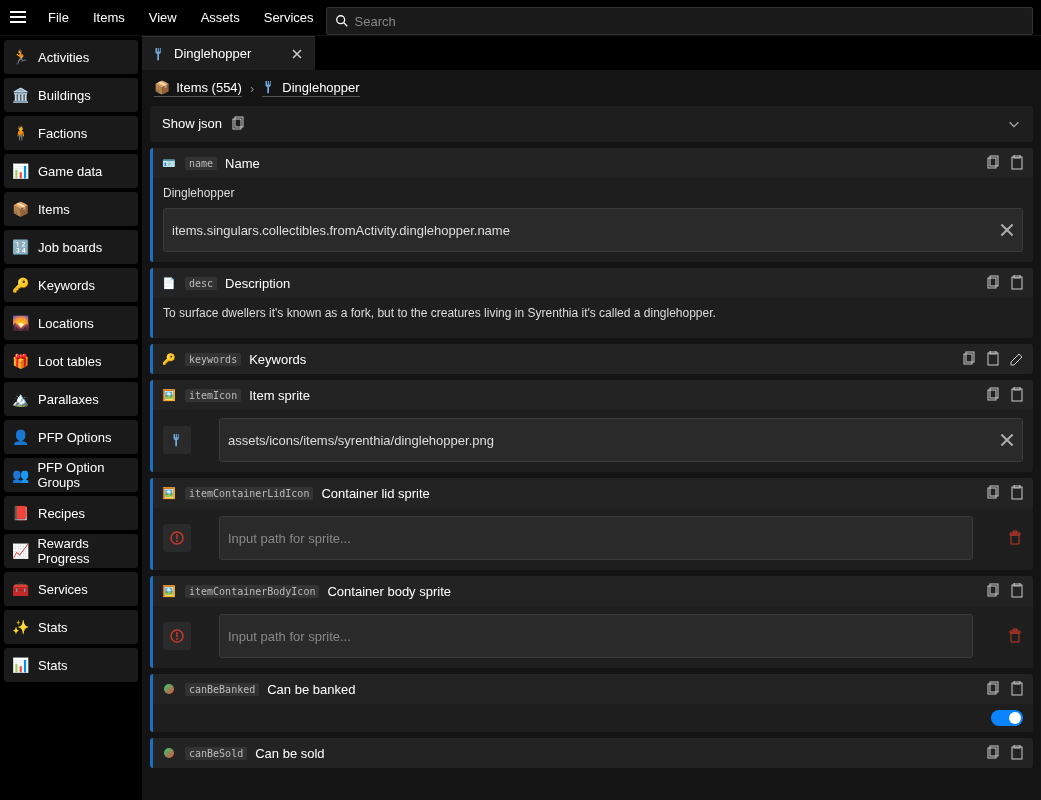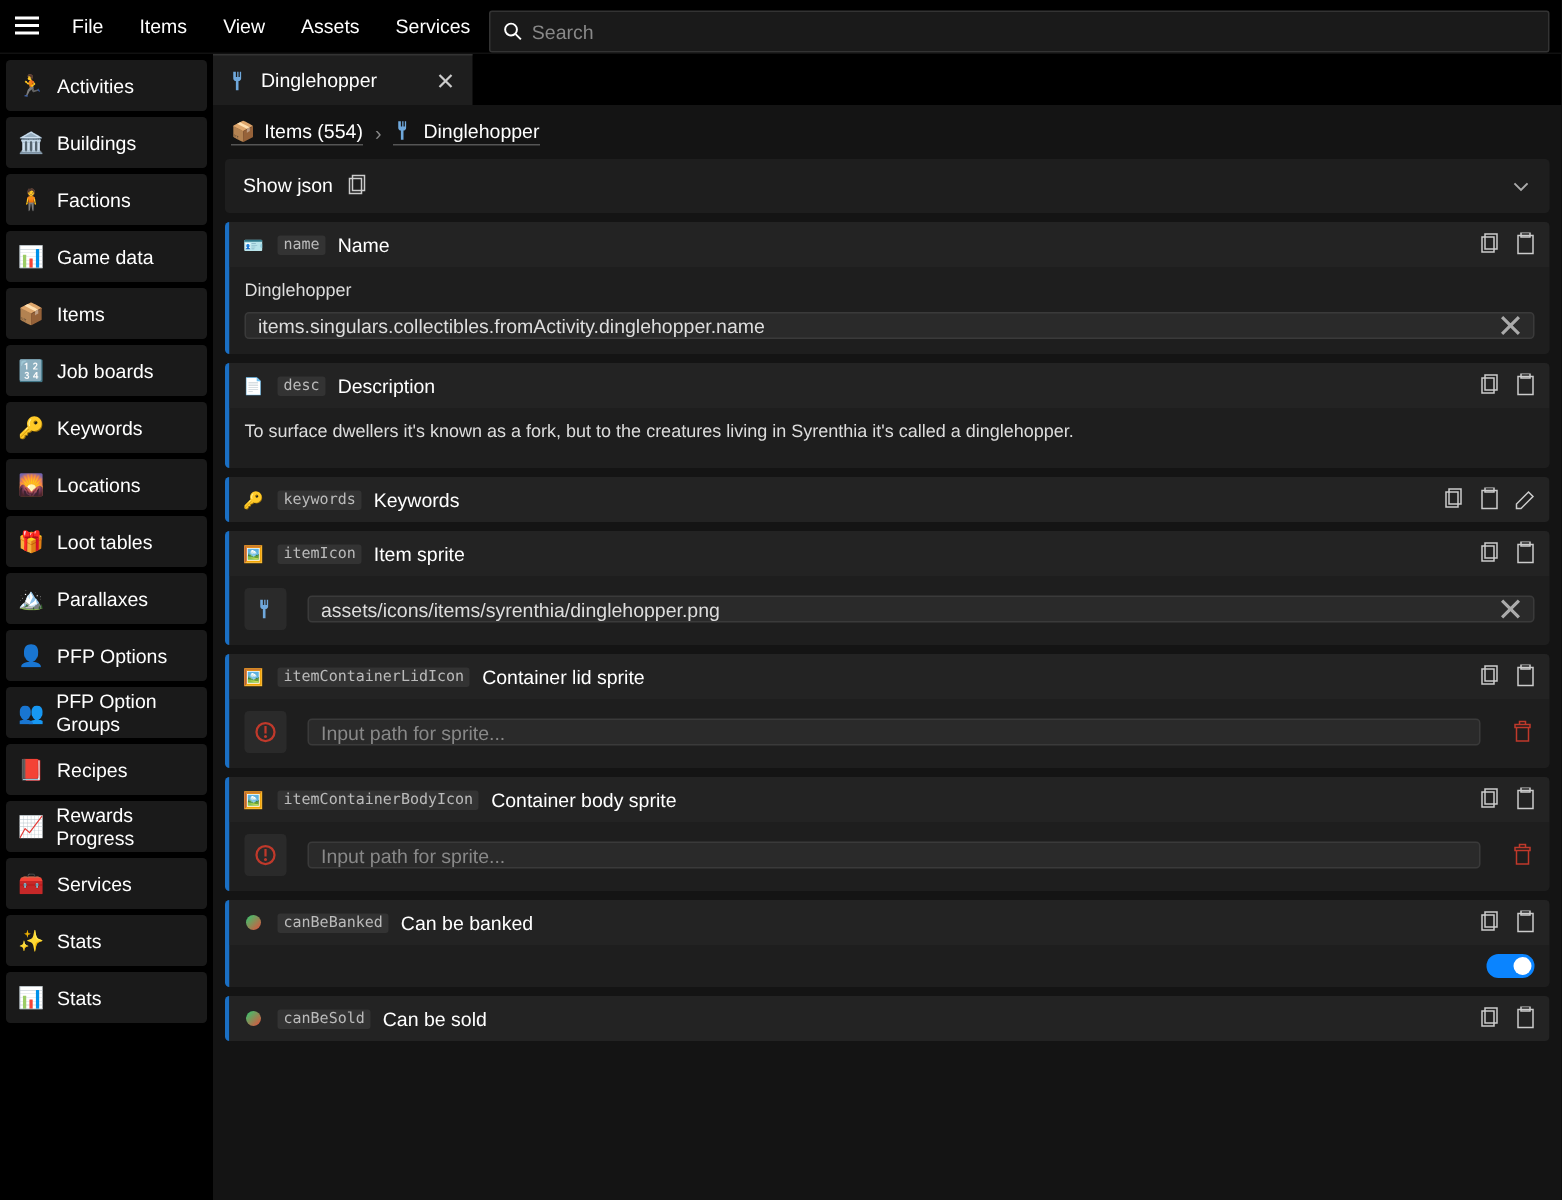--- a/index.html
+++ b/index.html
@@ -28,24 +28,24 @@
 .chev{width:14px;height:14px;fill:#aaa}
 .field{margin:0 8px 6px 8px;background:#1e1e1e;border-radius:3px;border-left:3px solid #1a6fc4;overflow:hidden}
 .field-header{height:30px;display:flex;align-items:center;padding:0 8px;gap:8px;background:#232323}
 .field-icon{width:16px;height:16px;display:flex;align-items:center;justify-content:center}
 .prop-tag{font-family:monospace;font-size:10px;color:#bbb;background:#333;padding:1px 4px;border-radius:2px}
 .field-label{color:#fff}
 .field-actions{margin-left:auto;display:flex;gap:8px}
 .act-icon{width:16px;height:16px;cursor:pointer;fill:#ccc}
 .field-body{padding:8px 10px 10px 10px}
 .field-value{font-size:12px;color:#ddd;margin-bottom:8px}
-.text-input{display:flex;align-items:center;background:#2a2a2a;border:1px solid #3a3a3a;border-radius:3px;height:18px;padding:0 8px}
+.text-input{display:flex;align-items:center;background:#2a2a2a;border:1px solid #3a3a3a;border-radius:3px;height:44px;padding:0 8px}
 .text-input input{flex:1;background:transparent;border:0;outline:0;color:#ddd;font-size:13px}
 .text-input .clear{width:14px;height:14px;cursor:pointer;fill:#aaa}
-.sprite-row{display:flex;align-items:center;gap:14px}
+.sprite-row{display:flex;align-items:center;gap:28px}
 .sprite-preview{width:28px;height:28px;background:#2a2a2a;border-radius:3px;display:flex;align-items:center;justify-content:center}
 .sprite-preview.error svg{fill:#c0392b}
 .sprite-row .text-input{flex:1}
 .del-btn{width:16px;height:16px;cursor:pointer;fill:#c0392b;margin-left:6px}
 .toggle-row{display:flex;justify-content:flex-end;padding:6px 10px}
 .toggle{width:32px;height:16px;background:#555;border-radius:10px;position:relative;cursor:pointer}
 .toggle.on{background:#0a84ff}
 .toggle-knob{width:12px;height:12px;background:#fff;border-radius:50%;position:absolute;top:2px;left:2px;transition:left .1s}
 .toggle.on .toggle-knob{left:18px}
 .fork-svg{width:14px;height:14px}

